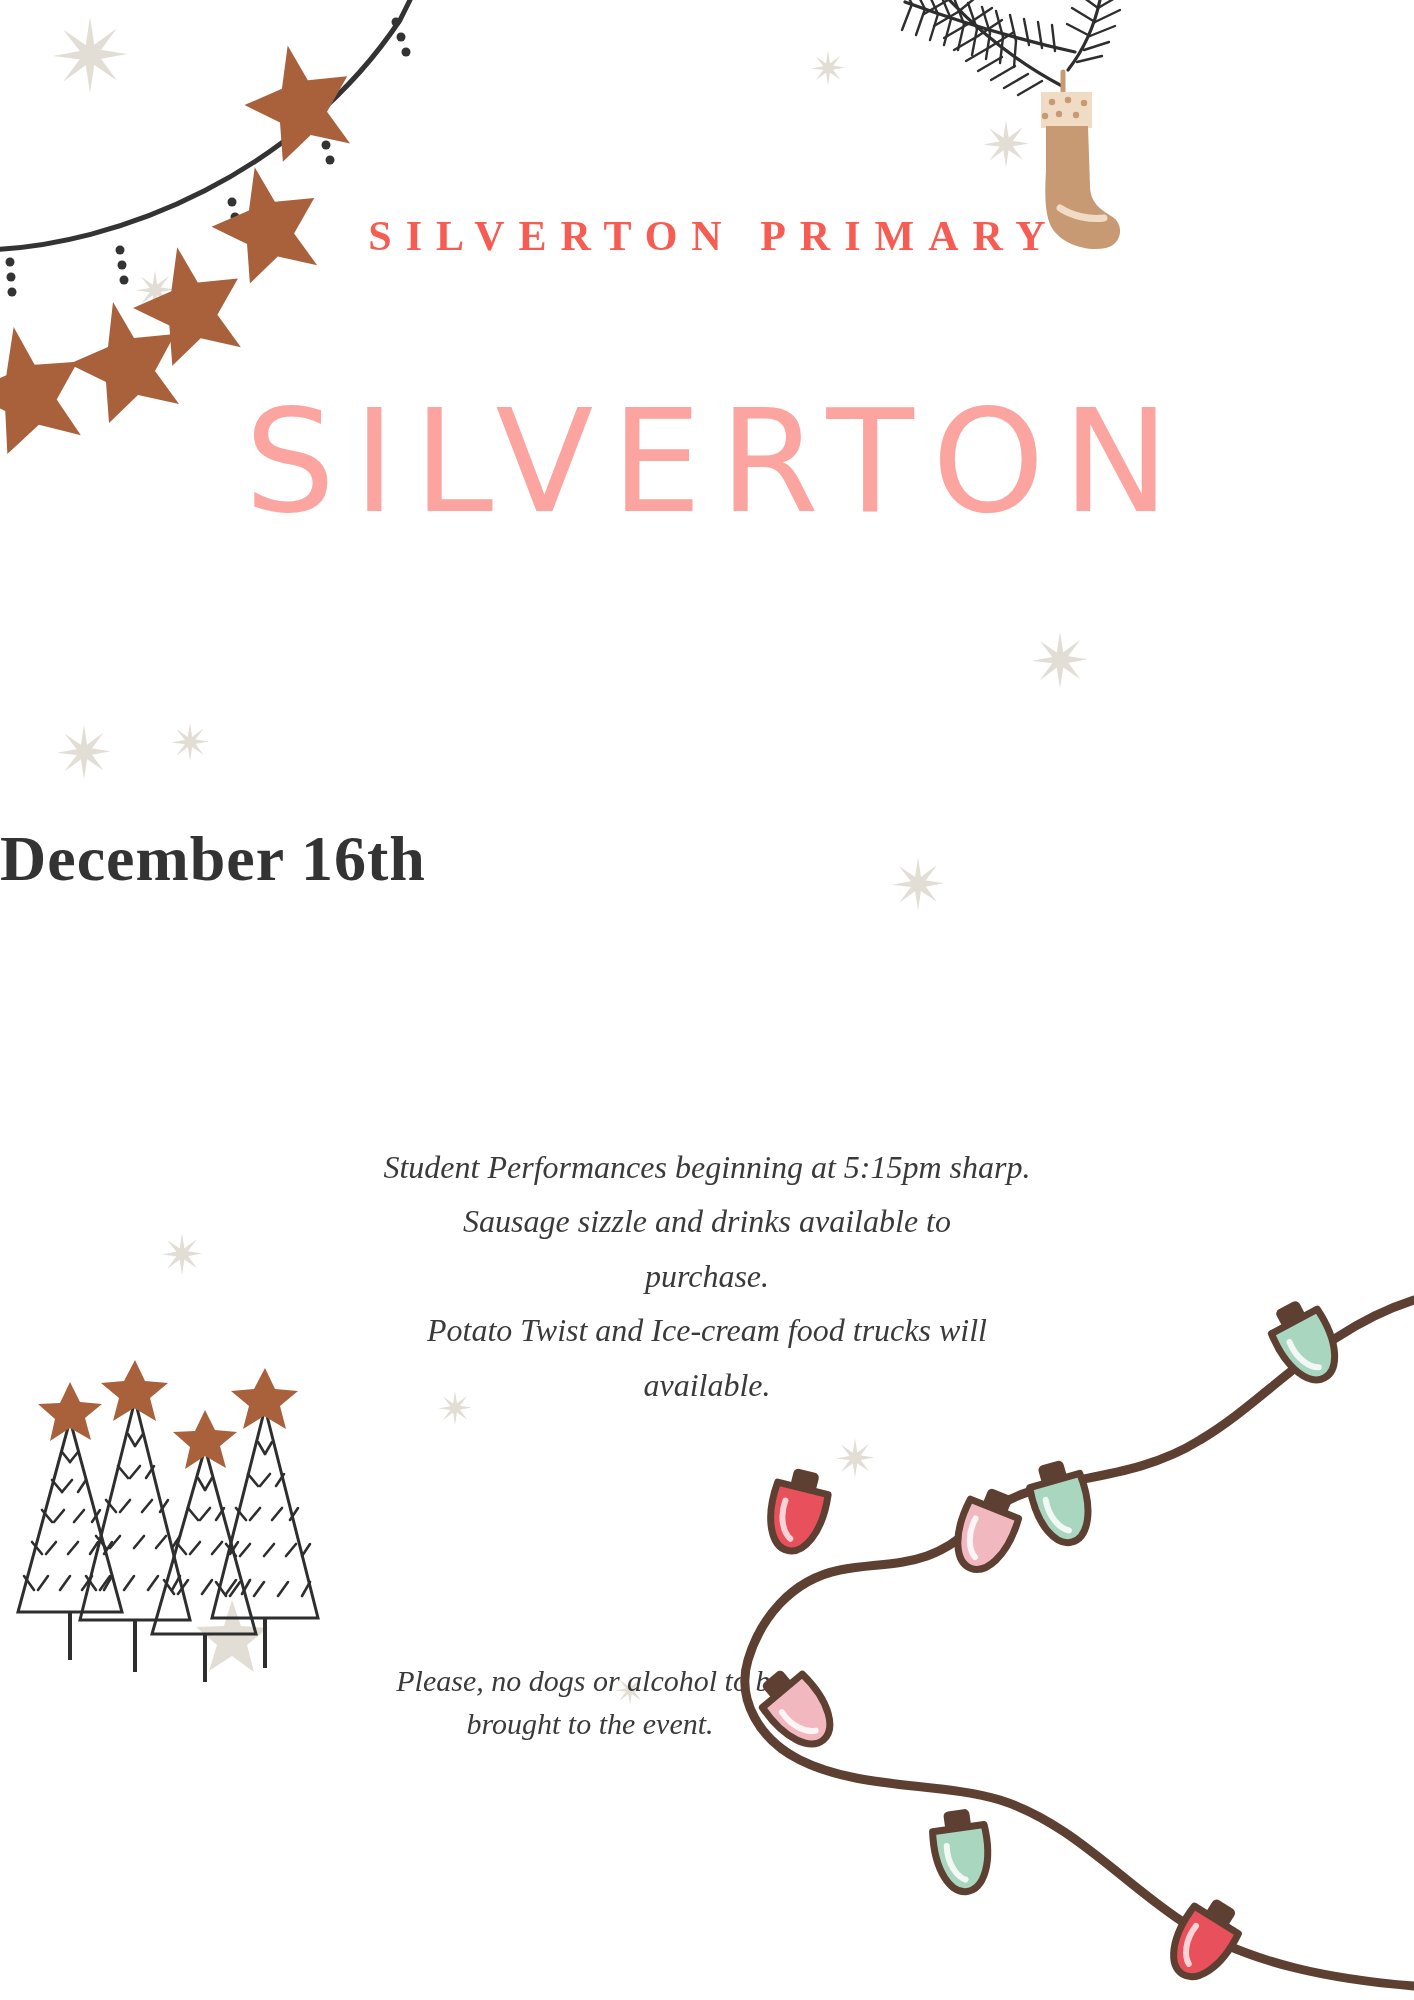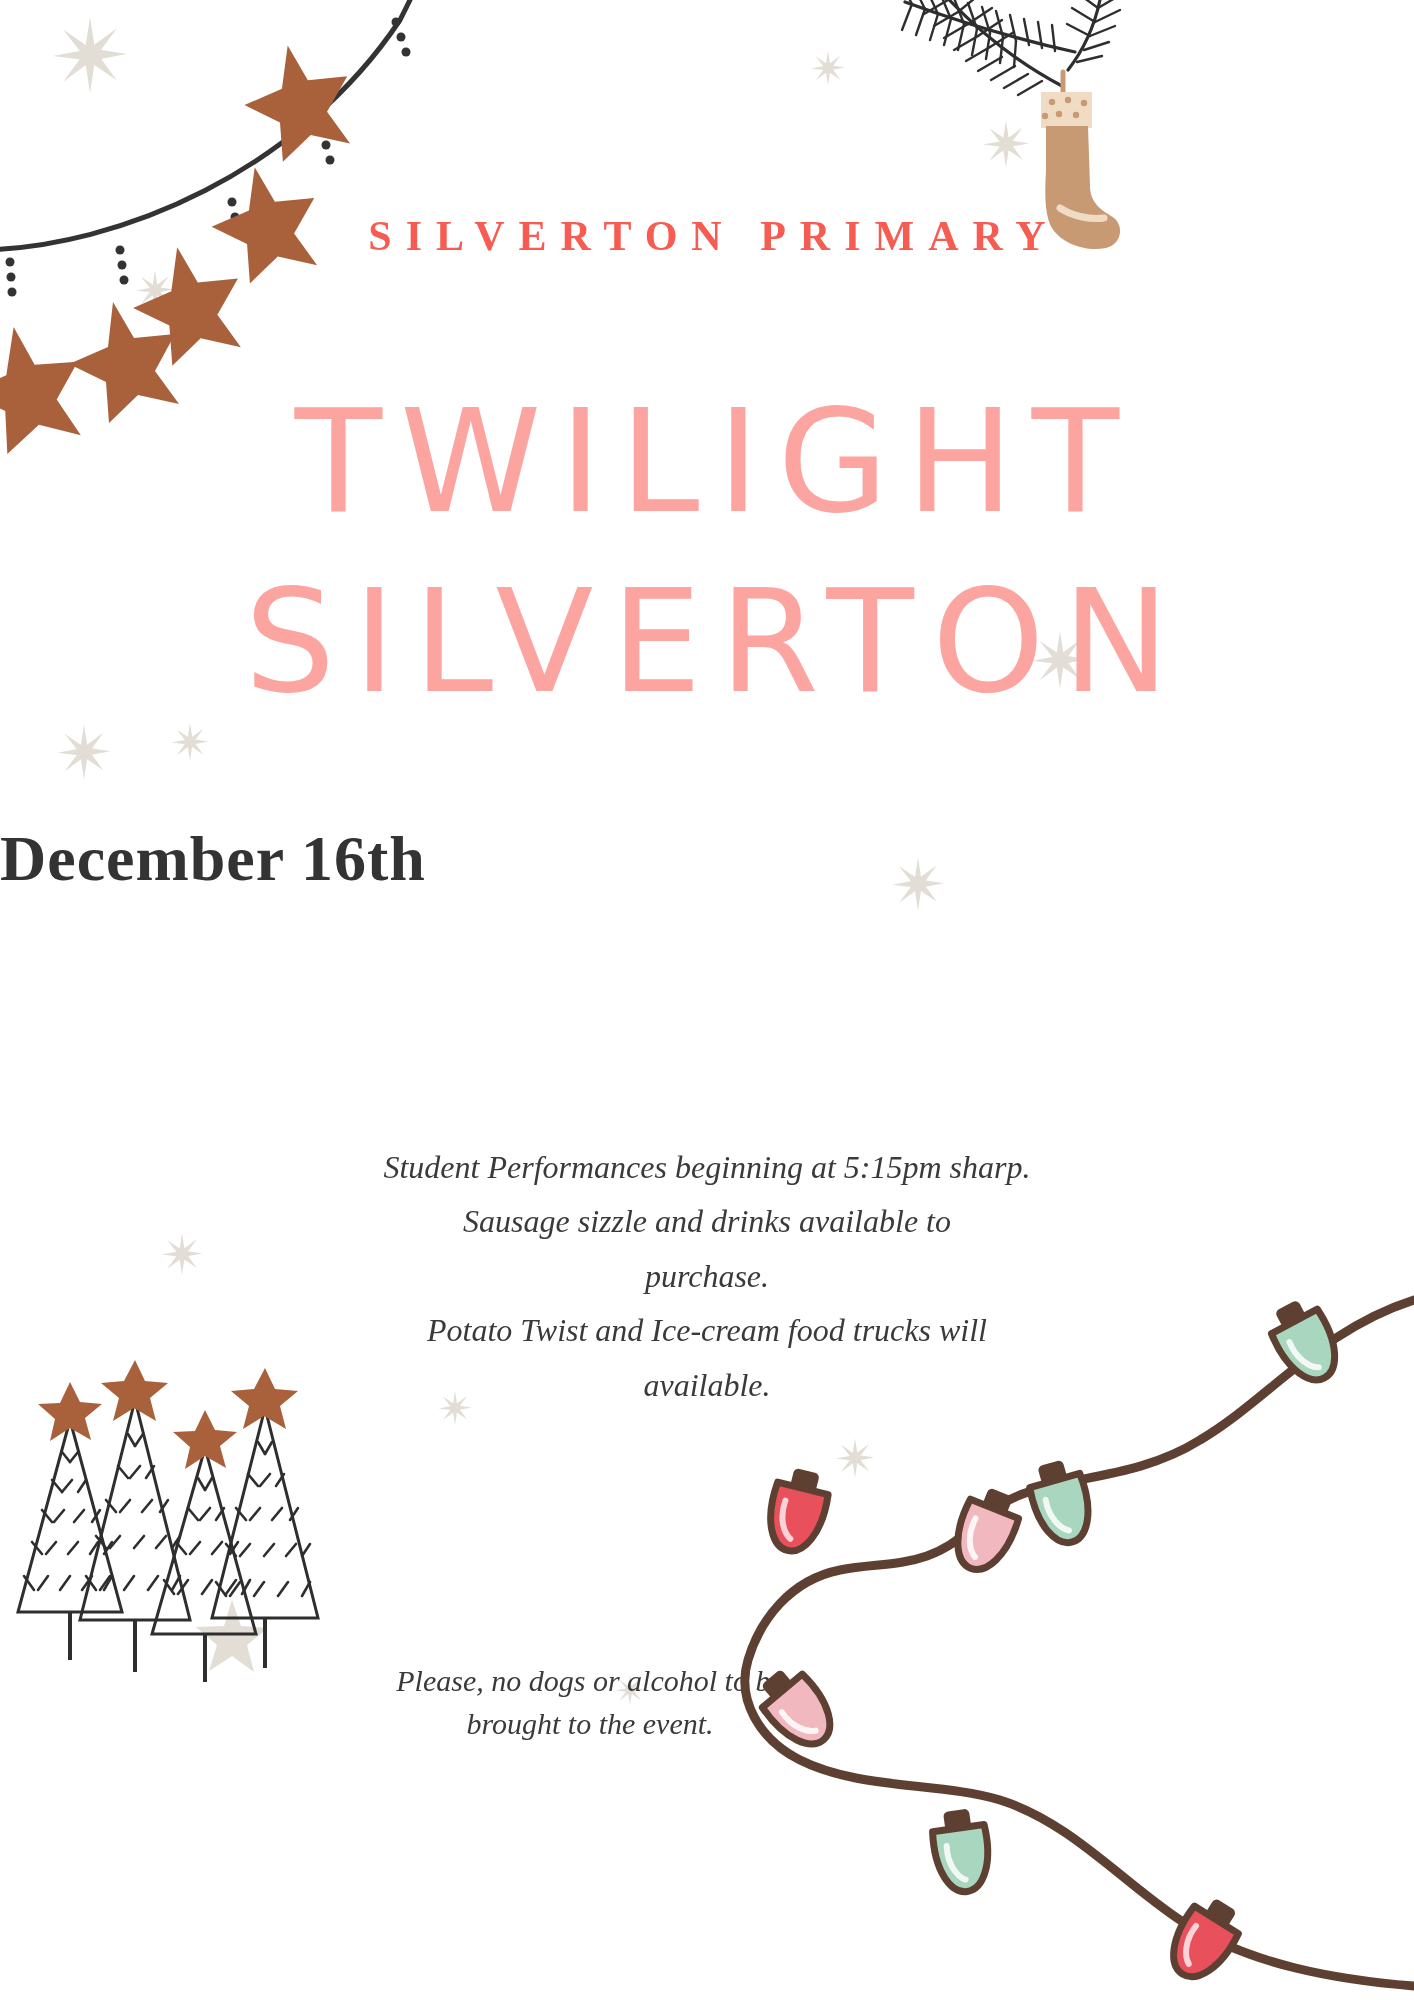--- a/index.html
+++ b/index.html
@@ -299,21 +299,20 @@
 
   </svg>
 
   <div id="content">
 
     <div class="school-name">
       <span class="line">SILVERTON PRIMARY</span>
     </div>
 
     <div class="festival-title">
-      <span class="line">TWILIGHT</span>
       <span class="line">SILVERTON</span>
     </div>
 
     <div class="date-block">
       <span class="line">December 16th</span>
     </div>
 
     <div class="body-block">
       <span class="line">Student Performances beginning at 5:15pm sharp.</span>
       <span class="line">Sausage sizzle and drinks available to</span>

